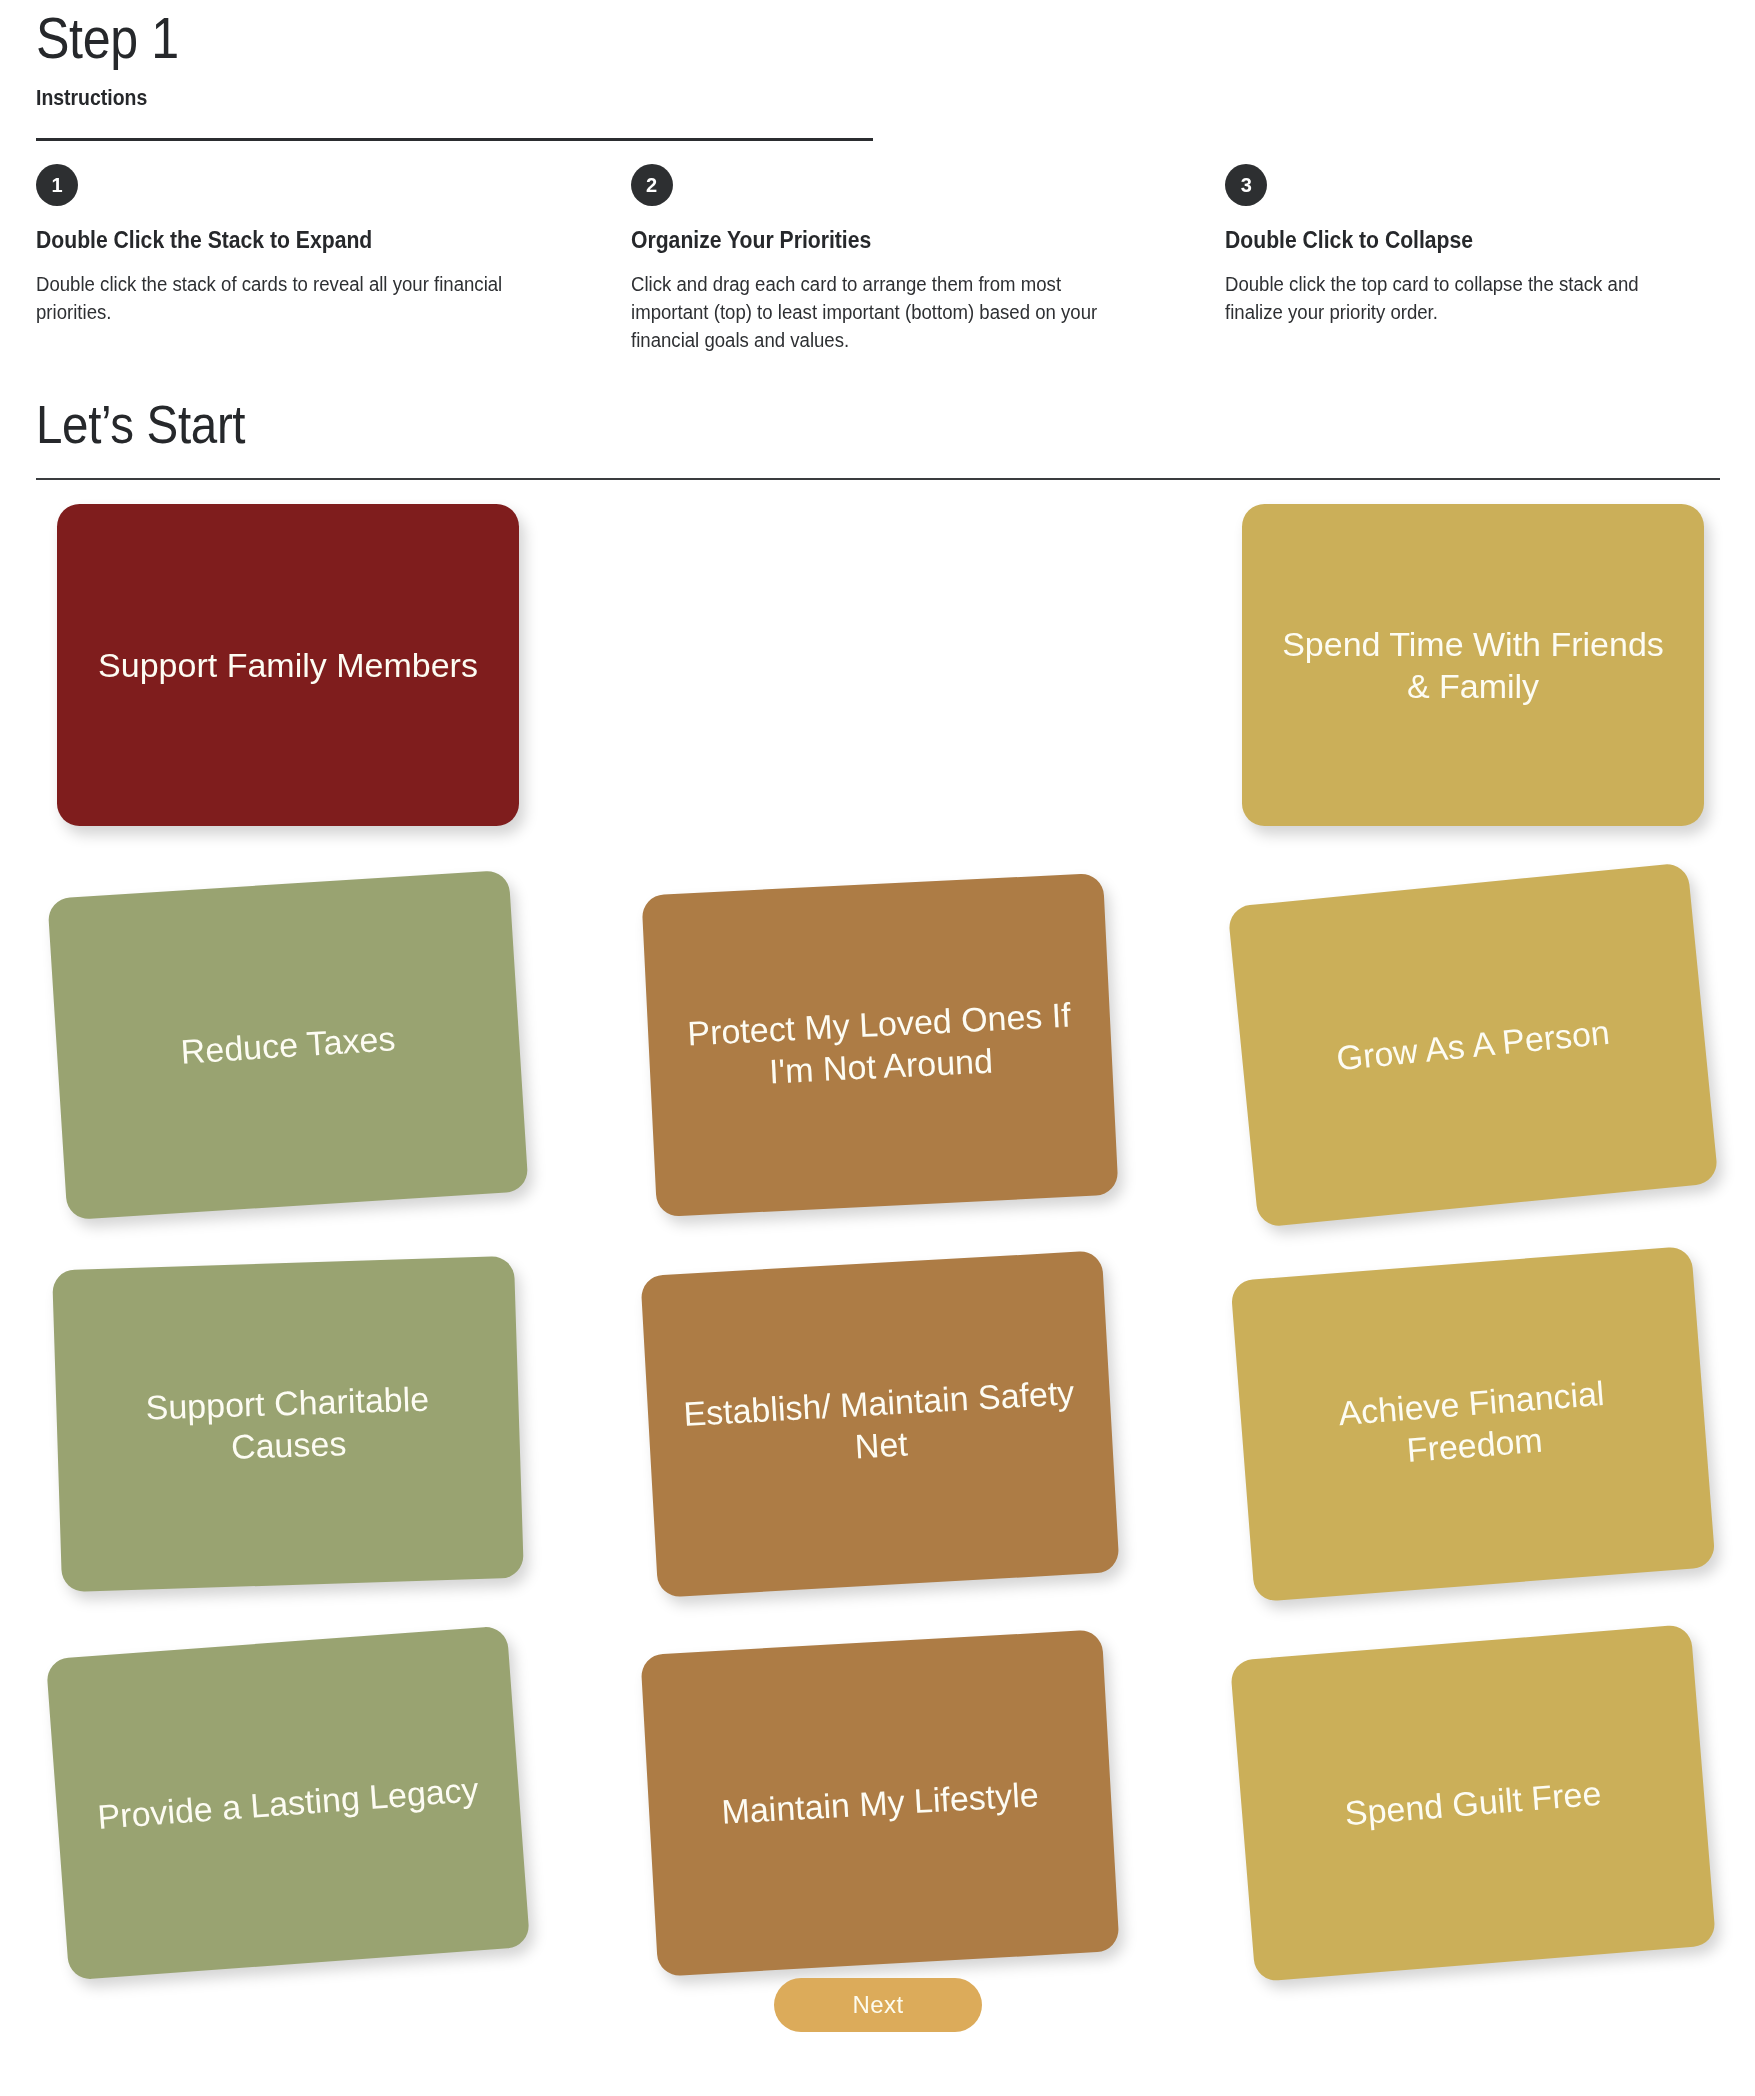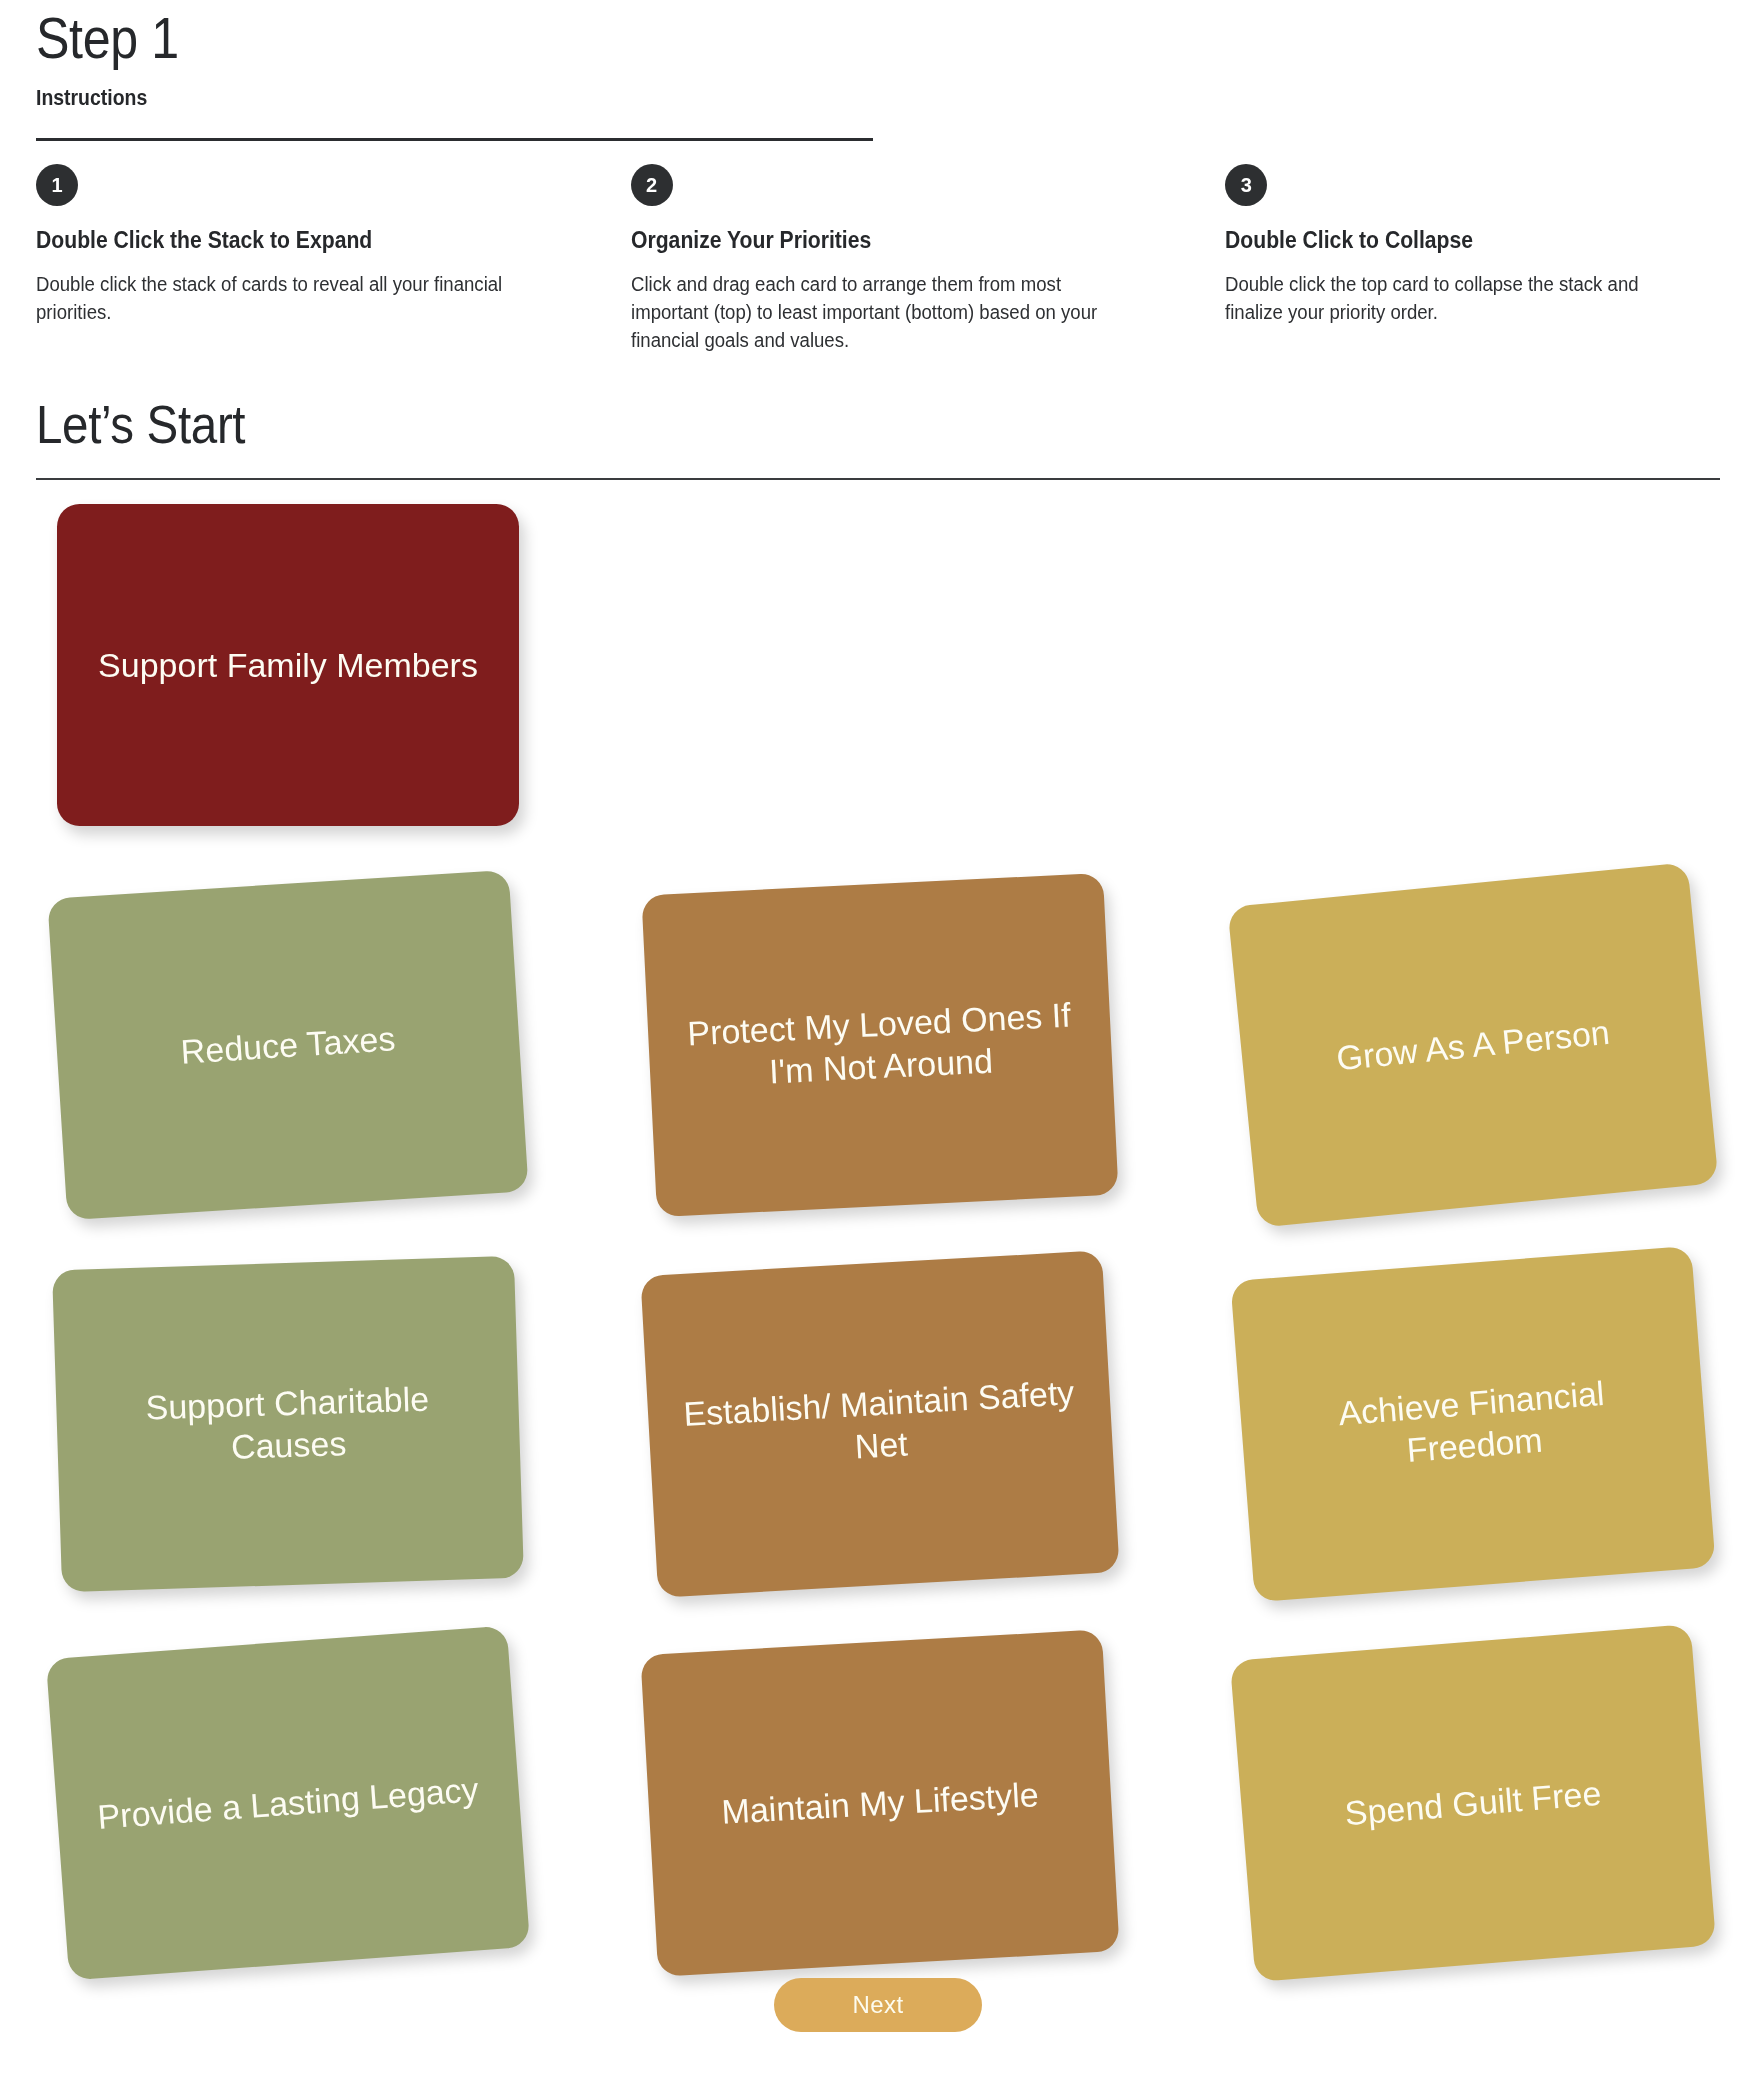--- a/index.html
+++ b/index.html
@@ -211,20 +211,23 @@
     </div>
   </div>
 
   <div class="lets-start">Let’s Start</div>
   <div class="start-rule"></div>
 
   <div class="card-grid">
       <div class="card col-1 row-1" style="background: #7f1d1d; transform: rotate(0deg);">
         <span>Support Family Members</span>
       </div>
+      <div class="card col-3 row-1" style="background: rgb(203, 175, 89); transform: rotate(0deg);">
+        <span>Spend Time With Friends &amp; Family</span>
+      </div>
       <div class="card col-1 row-2" style="background: rgb(153, 163, 113); transform: rotate(-3.6deg);">
         <span>Reduce Taxes</span>
       </div>
       <div class="card col-2 row-2" style="background: rgb(173, 124, 69); transform: rotate(-2.8deg);">
         <span>Protect My Loved Ones If I'm Not Around</span>
       </div>
       <div class="card col-3 row-2" style="background: rgb(203, 175, 89); transform: rotate(-5.6deg);">
         <span>Grow As A Person</span>
       </div>
       <div class="card col-1 row-3" style="background: rgb(153, 163, 113); transform: rotate(-1.8deg);">

